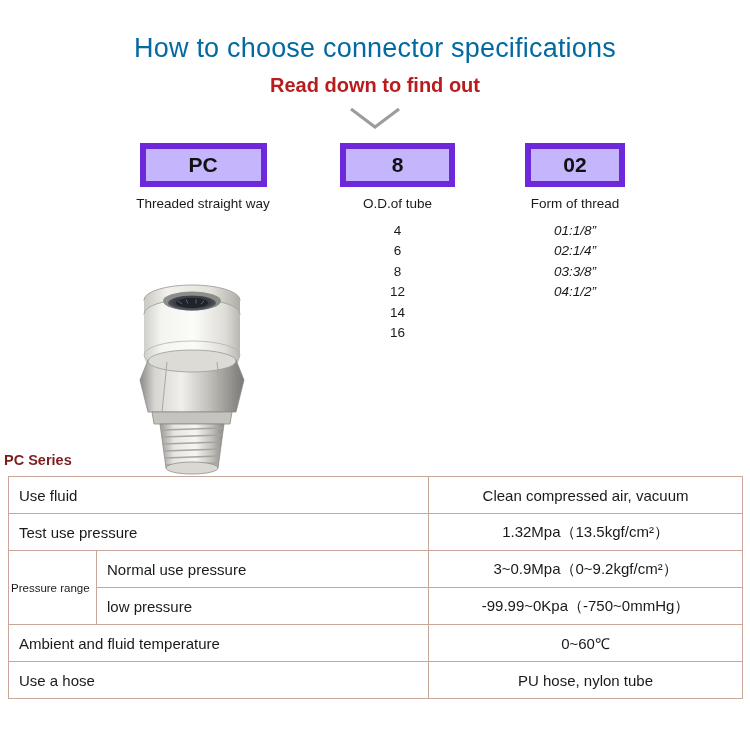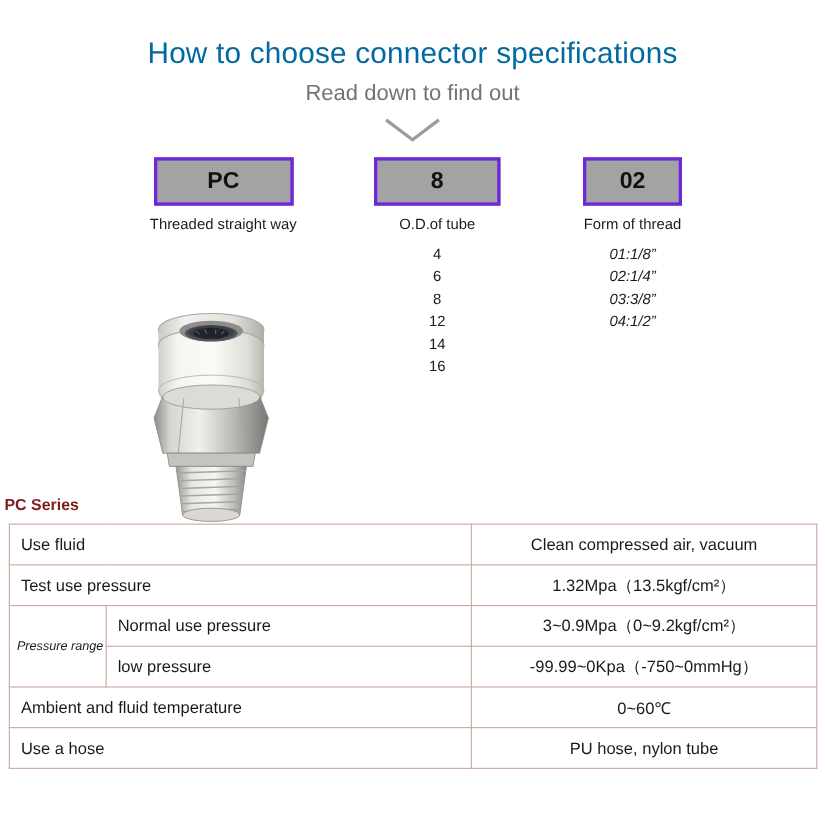--- a/index.html
+++ b/index.html
@@ -23,44 +23,44 @@
   }
   .title {
     color: #0369a1;
     font-size: 27px;
     font-weight: 400;
     letter-spacing: 0.2px;
     line-height: 1.1;
     margin: 0;
   }
   .subtitle {
-    color: #737373;
+    color: #b91c1c;
     font-size: 20px;
-    font-weight: 400;
+    font-weight: 700;
     margin: 10px 0 0 0;
   }
   .chevron-wrap {
     margin-top: 8px;
     display: flex;
     justify-content: center;
   }
 
   
   .codes {
     position: relative;
     margin-top: 12px;
     height: 230px;
   }
   .code-col {
     position: absolute;
     text-align: center;
   }
   .code-box {
-    border: 3px solid #6d28d9;
-    background: #a3a3a3;
+    border: 6px solid #6d28d9;
+    background: #c4b5fd;
     font-size: 21px;
     font-weight: bold;
     color: #111;
     display: flex;
     align-items: center;
     justify-content: center;
     box-sizing: border-box;
   }
   .code-caption {
     font-size: 13.5px;
@@ -79,21 +79,21 @@
     display: inline-block;
     font-style: italic;
   }
 
   
   #col-pc { left: 113px; top: 0; width: 180px; }
   #col-pc .code-box { width: 127px; height: 44px; margin: 0 auto; }
   #col-size { left: 330px; top: 0; width: 135px; }
   #col-size .code-box { width: 115px; height: 44px; margin: 0 auto; }
   #col-thread { left: 500px; top: 0; width: 150px; }
-  #col-thread .code-box { width: 90px; height: 44px; margin: 0 auto; }
+  #col-thread .code-box { width: 100px; height: 44px; margin: 0 auto; }
 
   
   .product {
     position: absolute;
     left: 112px;
     top: 262px;
     width: 180px;
     height: 215px;
   }
 
@@ -124,25 +124,24 @@
     padding: 0 10px;
     vertical-align: middle;
   }
   .spec-table td.label {
     text-align: left;
   }
   .spec-table td.value {
     text-align: center;
   }
   .spec-table td.rowspan-label {
-    text-align: right;
+    text-align: left;
     font-size: 11.5px;
     width: 88px;
     padding: 0 2px;
-    font-style: italic;
   }
 </style>
 </head>
 <body>
 
 <div class="header">
   <h1 class="title">How to choose connector specifications</h1>
   <p class="subtitle">Read down to find out</p>
   <div class="chevron-wrap">
     <svg width="56" height="26" viewBox="0 0 56 26">

